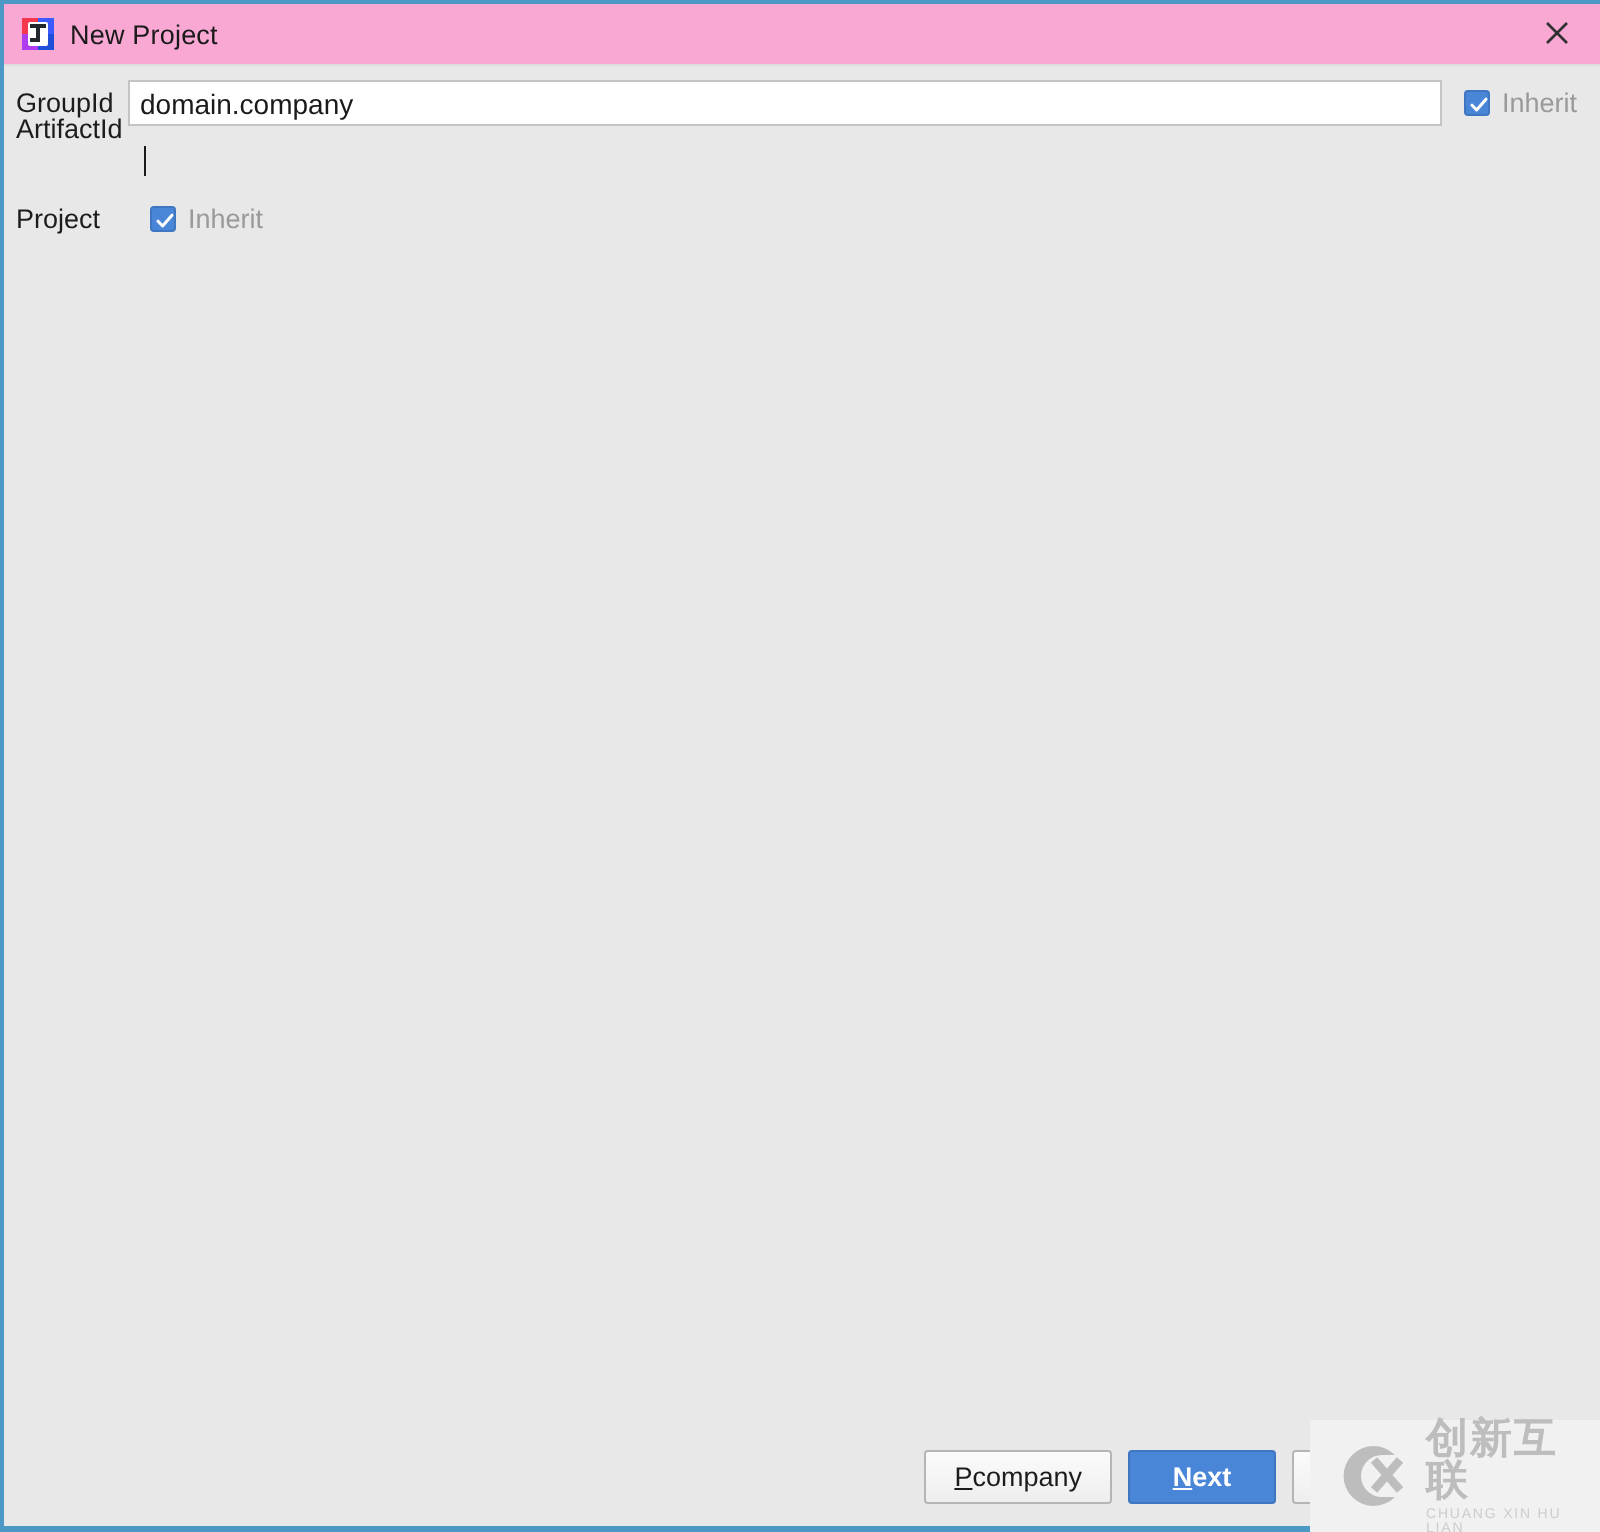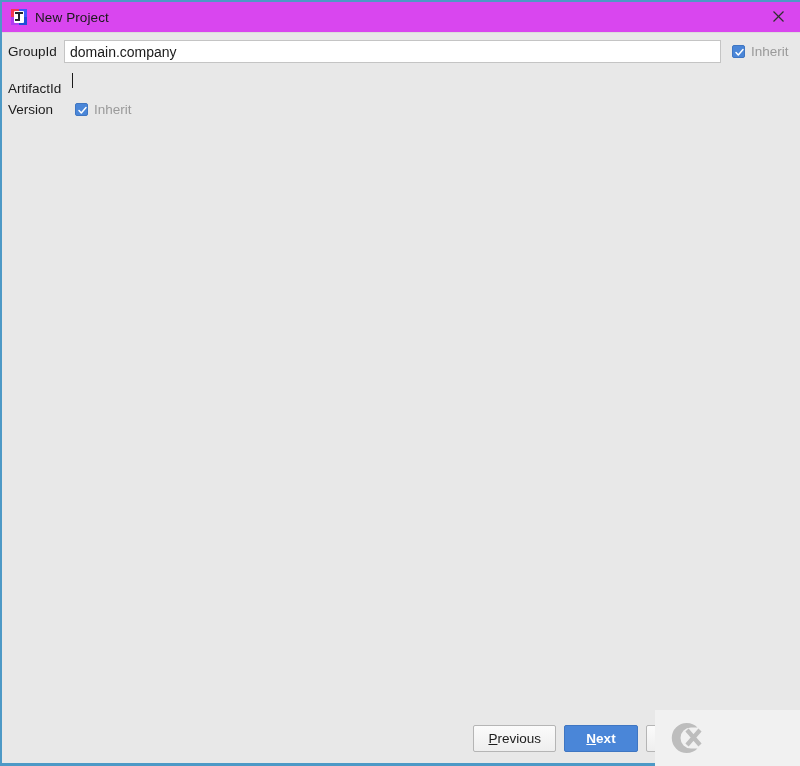--- a/index.html
+++ b/index.html
@@ -28,21 +28,21 @@
     background: #e8e8e8;
     display: flex;
     flex-direction: column;
   }
 
   
   #titlebar {
     position: relative;
     height: 30px;
     min-height: 30px;
-    background: #d946ef;
+    background: #f9a8d4;
     display: flex;
     align-items: center;
     border-bottom: 1px solid #dcdcdc;
   }
   #app-icon {
     width: 16px;
     height: 16px;
     margin-left: 9px;
     margin-right: 8px;
     position: relative;
@@ -108,21 +108,21 @@
   }
   .form-row {
     position: absolute;
     left: 0;
     height: 23px;
     width: 100%;
     display: flex;
     align-items: center;
   }
   #row-groupid   { top: 7px; border-radius: 11px;  }
-  #row-artifactid{ top: 44px; align-items: center; }
+  #row-artifactid{ top: 20px; align-items: center; }
   #row-version   { top: 65px; }
 
   .field-label {
     width: 62px;
     padding-left: 6px;
     box-sizing: border-box;
     font-size: 13.5px;
     color: #1c1c1c;
     white-space: nowrap;
     flex: 0 0 auto;
@@ -292,48 +292,52 @@
         <div class="inherit-label">Inherit</div>
       </div>
     </div>
 
     <div class="form-row" id="row-artifactid">
       <div class="field-label">ArtifactId</div>
     </div>
     <div class="caret"></div>
 
     <div class="form-row" id="row-version">
-      <div class="field-label">Version</div>
+      <div class="field-label">Project</div>
       <div class="inherit-wrap">
         <div class="checkbox">
           <svg width="11" height="11" viewBox="0 0 11 11">
             <polyline points="2,5.6 4.3,8 9,2.6" fill="none" stroke="#ffffff" stroke-width="1.5" stroke-linecap="round" stroke-linejoin="round"></polyline>
           </svg>
         </div>
         <div class="inherit-label">Inherit</div>
       </div>
     </div>
 
   </div>
 
   <div id="button-bar">
     <button class="btn">
         <span class="mn">P</span>
-        <span>revious</span>
+        <span>company</span>
       </button>
     <button class="btn primary">
         <span class="mn">N</span>
         <span>ext</span>
       </button>
     <button class="btn">
         <span class="mn">C</span>
         <span>ancel</span>
       </button>
   </div>
 
 </div>
 
 <div id="watermark">
   <svg id="wm-logo" width="38" height="38" viewBox="0 0 38 38">
     <path d="M30.5 8.5 A15 15 0 1 0 30.5 29.5 L24 29.5 A10.5 10.5 0 1 1 24 8.5 Z" fill="#bdbdbd"></path>
     <path d="M20 11 L33 26 M33 11 L20 26" stroke="#bdbdbd" stroke-width="4.2" fill="none" stroke-linecap="butt"></path>
   </svg>
+  <div id="wm-text">
+    <div id="wm-cn">创新互联</div>
+    <div id="wm-py">CHUANG XIN HU LIAN</div>
+  </div>
 </div>
 
 </body></html>

